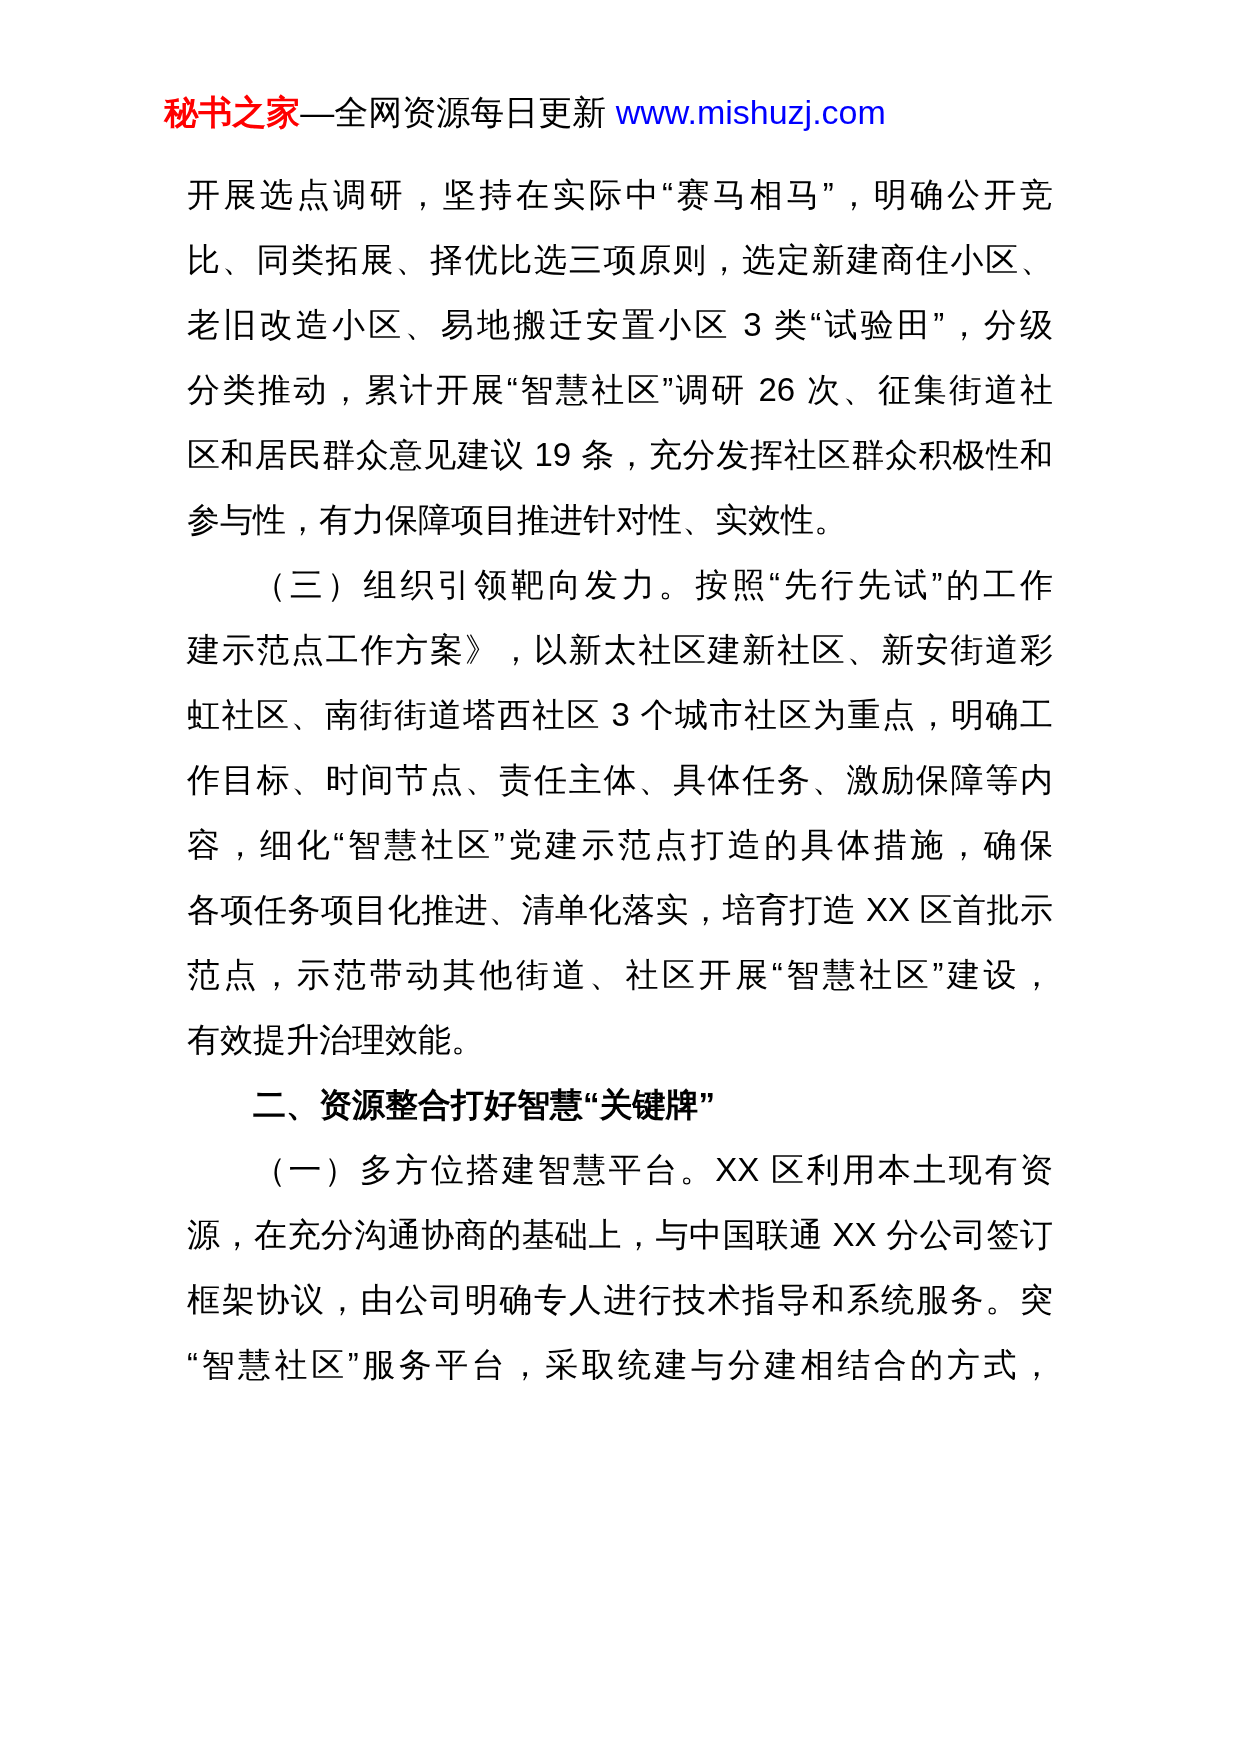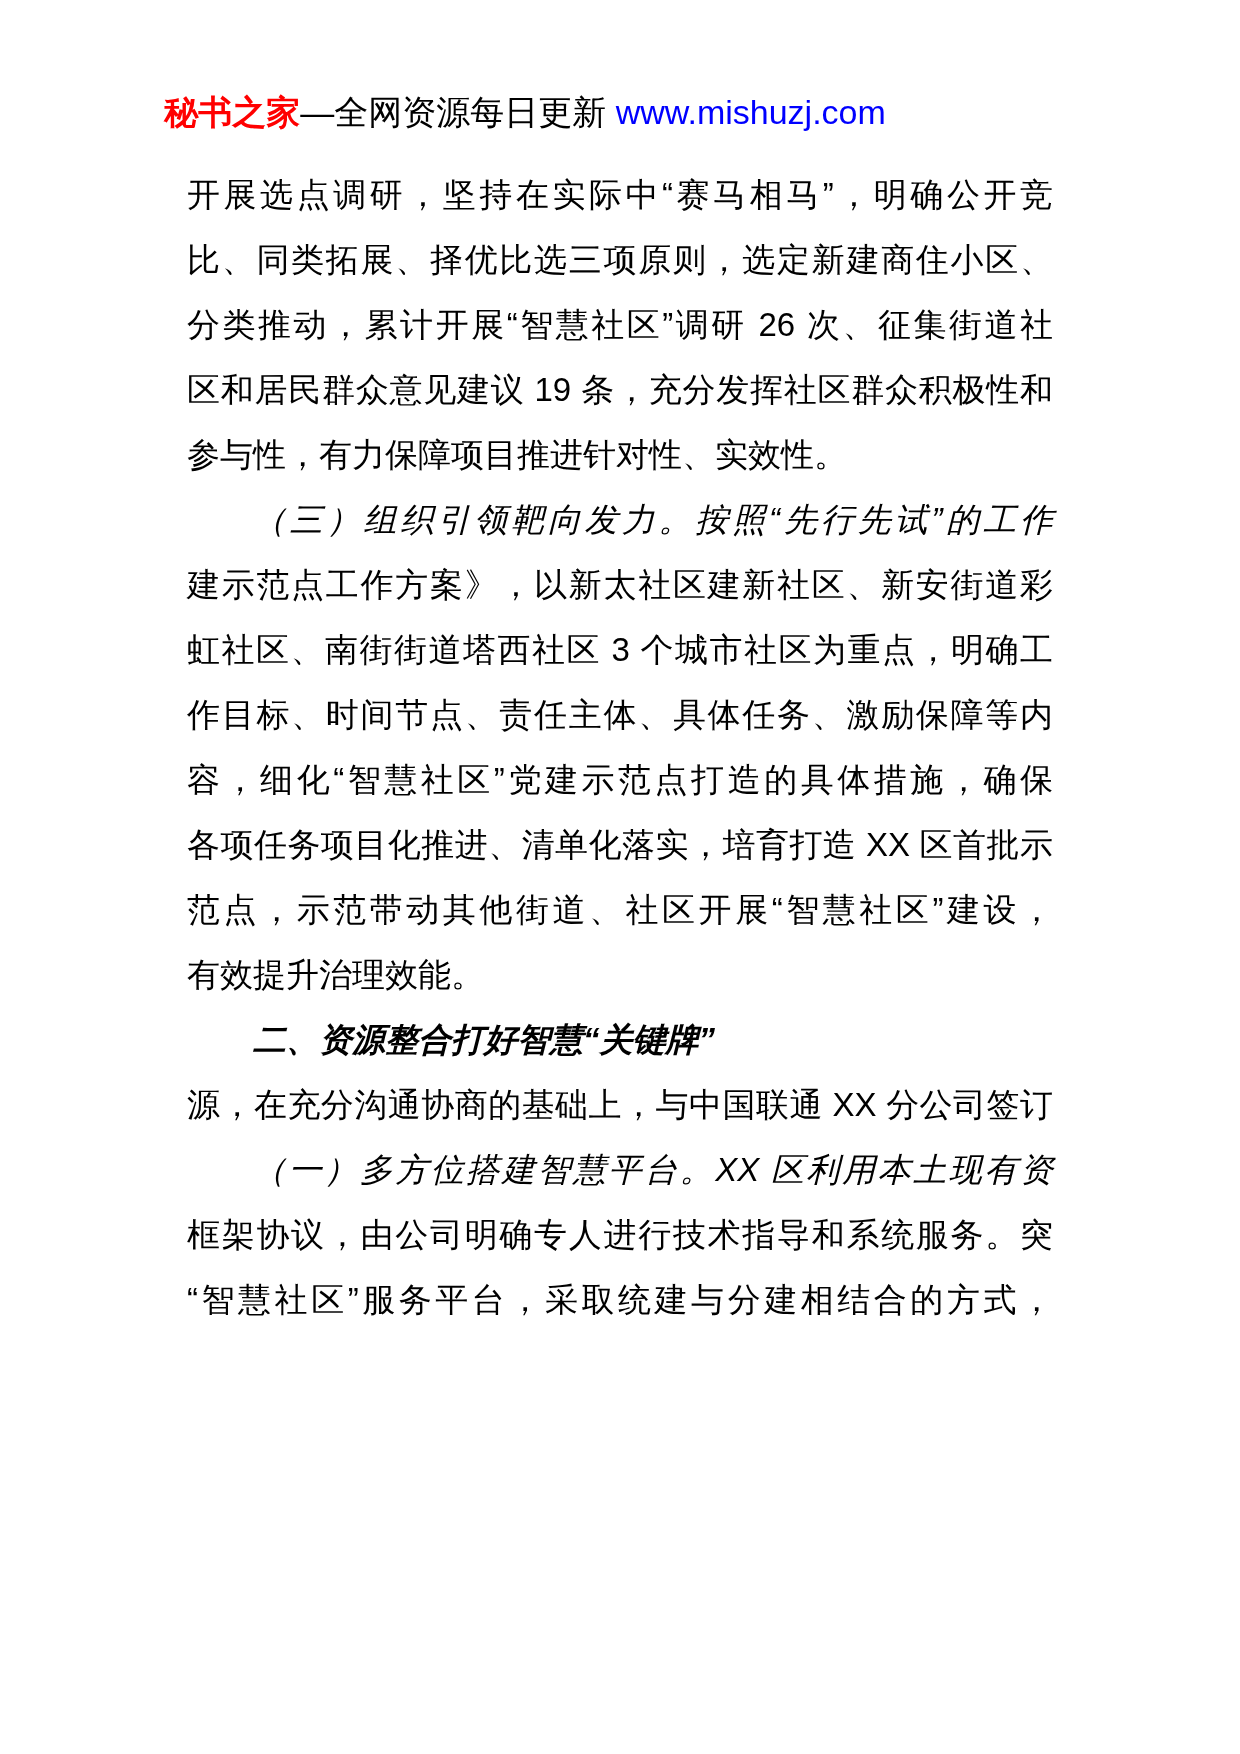--- a/index.html
+++ b/index.html
@@ -53,49 +53,49 @@
     height: 65px;
     text-align: justify;
     text-align-last: justify;
     color: #000000;
   }
   .line.para-end {
     text-align-last: left;
   }
   .line.indent {
     text-indent: 2em;
-    font-style: italic;
   }
   .line.heading {
     font-weight: bold;
   }
 </style>
 </head>
 <body>
 
 <div class="page">
 
   <div class="header">
     <span class="brand">秘书之家</span><span class="tagline">—全网资源每日更新</span><a class="url" href="#">www.mishuzj.com</a>
   </div>
 
   <div class="doc">
     <div class="line">开展选点调研，坚持在实际中“赛马相马”，明确公开竞</div>
     <div class="line">比、同类拓展、择优比选三项原则，选定新建商住小区、</div>
+    <div class="line">老旧改造小区、易地搬迁安置小区 3 类“试验田”，分级</div>
     <div class="line">分类推动，累计开展“智慧社区”调研 26 次、征集街道社</div>
     <div class="line">区和居民群众意见建议 19 条，充分发挥社区群众积极性和</div>
     <div class="line para-end">参与性，有力保障项目推进针对性、实效性。</div>
     <div class="line indent">（三）组织引领靶向发力。按照“先行先试”的工作</div>
     <div class="line">建示范点工作方案》，以新太社区建新社区、新安街道彩</div>
     <div class="line">虹社区、南街街道塔西社区 3 个城市社区为重点，明确工</div>
     <div class="line">作目标、时间节点、责任主体、具体任务、激励保障等内</div>
     <div class="line">容，细化“智慧社区”党建示范点打造的具体措施，确保</div>
     <div class="line">各项任务项目化推进、清单化落实，培育打造 XX 区首批示</div>
     <div class="line">范点，示范带动其他街道、社区开展“智慧社区”建设，</div>
     <div class="line para-end">有效提升治理效能。</div>
     <div class="line indent heading para-end">二、资源整合打好智慧“关键牌”</div>
+    <div class="line indent">（一）多方位搭建智慧平台。XX 区利用本土现有资</div>
     <div class="line">源，在充分沟通协商的基础上，与中国联通 XX 分公司签订</div>
-    <div class="line indent">（一）多方位搭建智慧平台。XX 区利用本土现有资</div>
     <div class="line">框架协议，由公司明确专人进行技术指导和系统服务。突</div>
     <div class="line">“智慧社区”服务平台，采取统建与分建相结合的方式，</div>
   </div>
 
 </div>
 
 </body></html>

